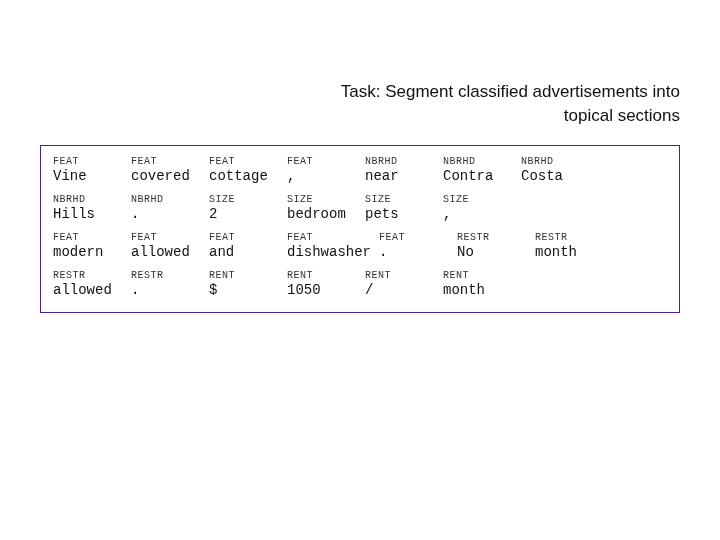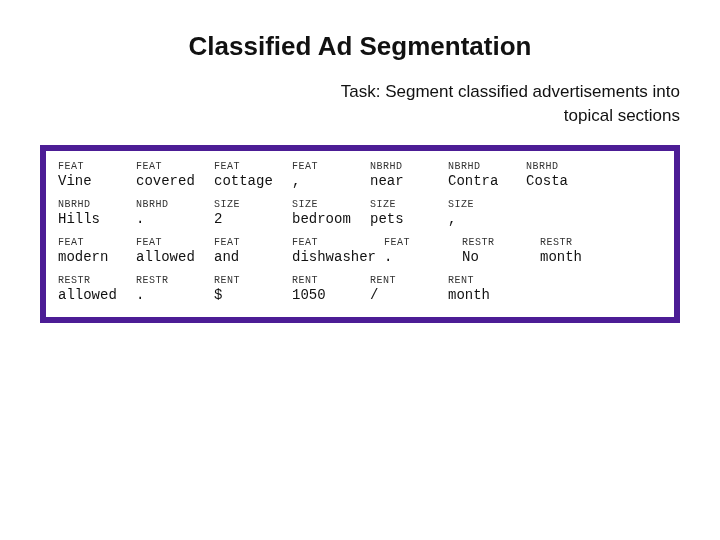--- a/index.html
+++ b/index.html
@@ -27,21 +27,21 @@
       font-size: 17px;
       text-align: right;
       width: 100%;
       margin-bottom: 18px;
       color: #111;
       line-height: 1.4;
     }
 
     .table-container {
       width: 100%;
-      border: 6px solid #4c1d95;
+      border: 1px solid #4c1d95;
       padding: 10px 8px;
     }
 
     .table-row {
       display: flex;
       align-items: flex-start;
       margin-bottom: 4px;
       flex-wrap: nowrap;
     }
 
@@ -68,21 +68,21 @@
     }
 
     .row-divider {
       height: 6px;
     }
   </style>
 </head>
 <body>
 
 <h1 class="title">
-  <span>Classified Ad Segmentation</span><br>
+  <br>
 </h1>
 
 <div class="subtitle">
   <span>Task: Segment classified advertisements into</span><br>
   <span>topical sections</span>
 </div>
 
 <div class="table-container">
 
 <div class="table-row">

